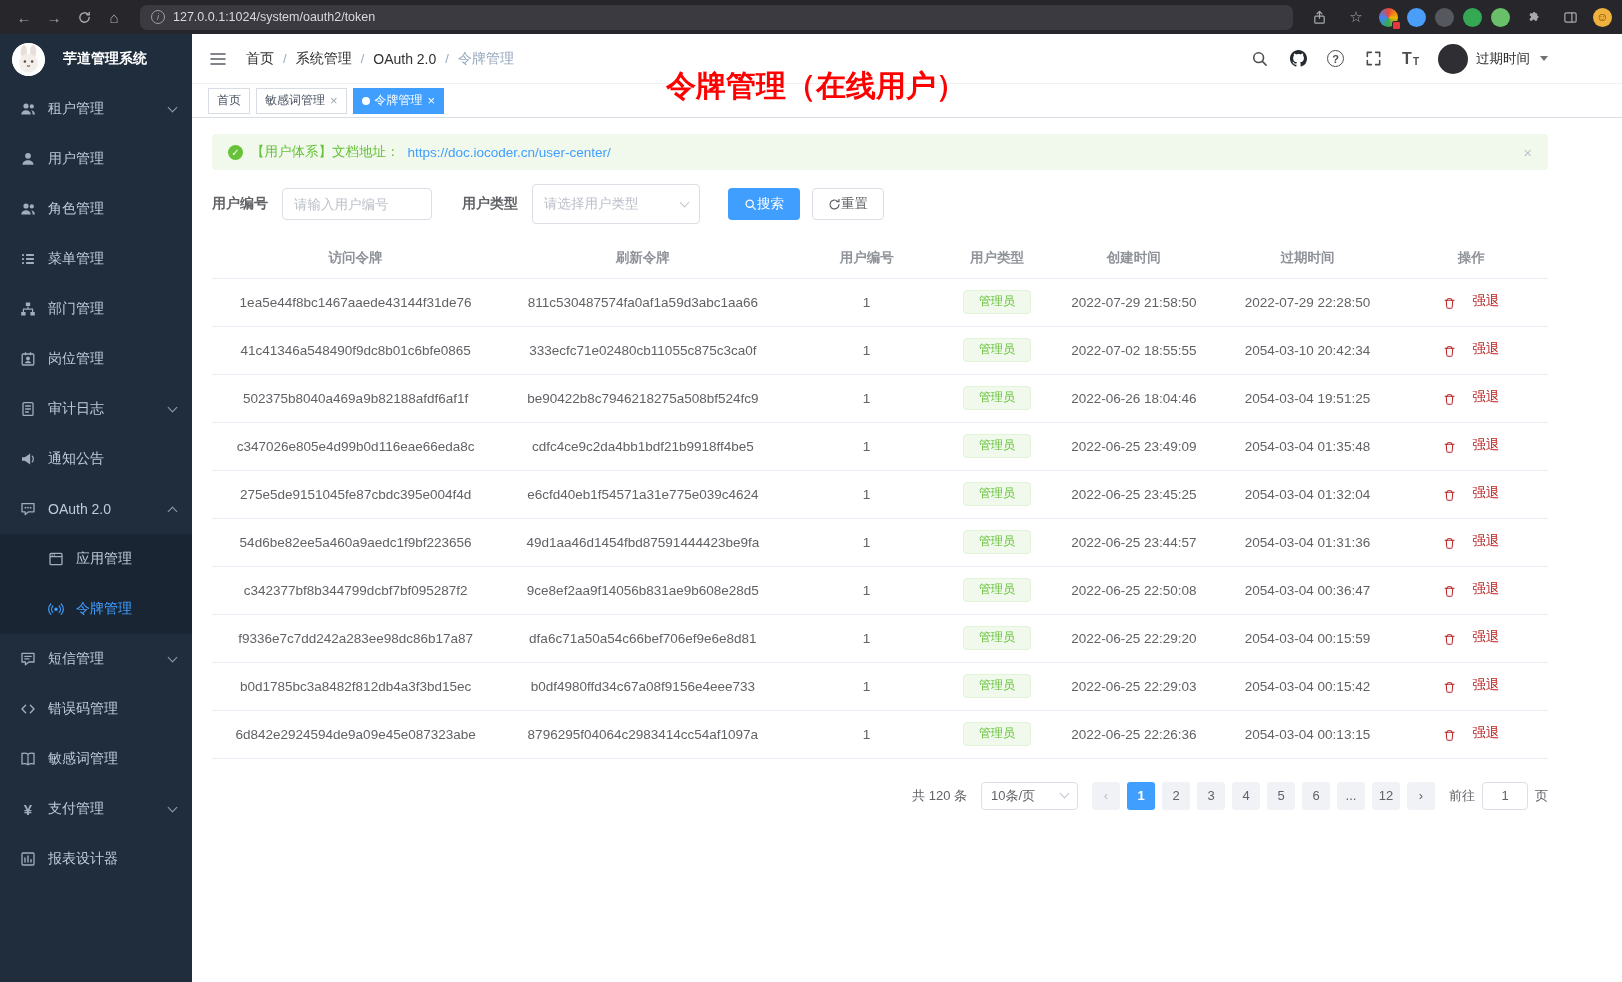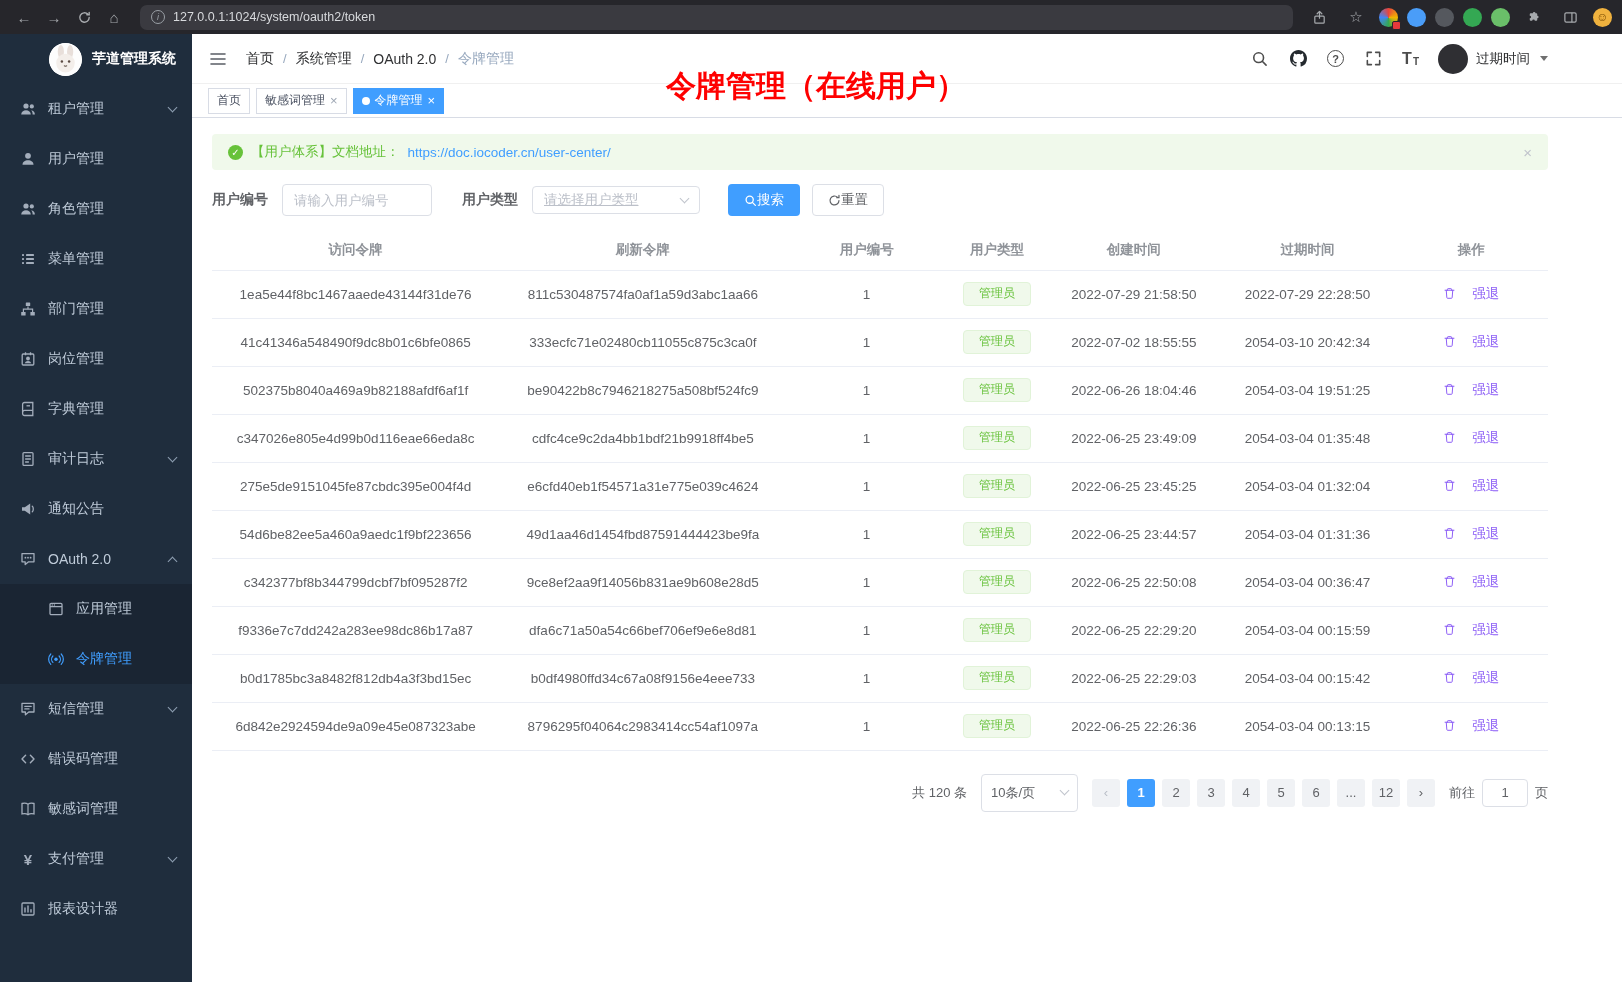--- a/index.html
+++ b/index.html
@@ -23,21 +23,21 @@
   .ext { width: 19px; height: 19px; border-radius: 50%; position: relative; cursor: pointer;
          display: flex; align-items: center; justify-content: center; font-size: 12px; flex-shrink: 0; }
   .ext .badge { position: absolute; right: -3px; bottom: -3px; width: 9px; height: 9px;
                 background: #e5383b; border-radius: 2px; border: 1px solid #26262b; }
 
   
   .app { display: flex; height: 948px; }
 
   
   .sidebar { width: 192px; background: #1f2d3d; flex-shrink: 0; color: #bfcbd9; overflow: hidden; }
-  .logo { height: 50px; display: flex; align-items: center; gap: 10px; padding: 0 12px; cursor: pointer; margin-left: 37px; }
+  .logo { height: 50px; display: flex; align-items: center; gap: 18px; padding: 0 12px; cursor: pointer; }
   .logo-avatar { width: 33px; height: 33px; border-radius: 50%; overflow: hidden; flex-shrink: 0; background: #fff; }
   .logo-avatar svg { width: 100%; height: 100%; }
   .logo-title { color: #fff; font-size: 14px; font-weight: 700; white-space: nowrap; }
   .nav-item { height: 50px; display: flex; align-items: center; padding: 0 16px 0 20px;
               font-size: 14px; cursor: pointer; color: #bfcbd9; justify-content: center; }
   .nav-ico { width: 16px; height: 16px; margin-right: 12px; flex-shrink: 0; color: #a3adbb;
              display: flex; align-items: center; justify-content: center; }
   .nav-ico svg { width: 16px; height: 16px; }
   .nav-ico.char { font-size: 15px; font-weight: 700; }
   .nav-label { flex: 1; white-space: nowrap; }
@@ -87,45 +87,45 @@
                  font-size: 10px; display: flex; align-items: center; justify-content: center; flex-shrink: 0; }
   .alert-text { color: #67c23a; font-size: 13.5px; }
   .alert-link { color: #409eff; font-size: 13.5px; cursor: pointer; text-decoration: none; }
   .alert-close { margin-left: auto; color: #c0c4cc; font-size: 15px; cursor: pointer; }
 
   .filters { display: flex; align-items: center; margin-top: 14px; }
   .f-label { font-size: 14px; font-weight: 700; color: #606266; margin-right: 14px; white-space: nowrap; }
   .f-input { width: 150px; height: 32px; border: 1px solid #dcdfe6; border-radius: 4px; padding: 0 11px;
              font-size: 13.5px; color: #606266; outline: none; margin-right: 30px; font-family: inherit; }
   .f-input::placeholder { color: #bcc0c9; }
-  .f-select { width: 168px; height: 28px; border: 1px solid #dcdfe6; border-radius: 4px; display: flex;
+  .f-select { width: 168px; height: 40px; border: 1px solid #dcdfe6; border-radius: 4px; display: flex;
               align-items: center; justify-content: space-between; padding: 0 11px; font-size: 13.5px;
-              color: #bcc0c9; margin-right: 28px; cursor: pointer; background: #fff; text-decoration: underline; }
+              color: #bcc0c9; margin-right: 28px; cursor: pointer; background: #fff; }
   .sel-caret { width: 7px; height: 7px; border-right: 1.3px solid #c0c4cc; border-bottom: 1.3px solid #c0c4cc;
                transform: rotate(45deg); margin-top: -4px; }
   .btn { height: 32px; border-radius: 4px; font-size: 13.5px; display: inline-flex; align-items: center;
          padding: 0 15px; cursor: pointer; border: 1px solid transparent; font-family: inherit; }
   .btn svg { width: 13px; height: 13px; }
   .btn-primary { background: #409eff; color: #fff; }
   .btn-plain { background: #fff; border-color: #dcdfe6; color: #606266; margin-left: 12px; }
 
   .data-table { width: 100%; border-collapse: collapse; table-layout: fixed; margin-top: 14px; font-size: 13.5px; }
   .data-table th { height: 40px; color: #8f9399; font-weight: 700; border-bottom: 1px solid #ebeef5;
                    text-align: center; white-space: nowrap; }
   .data-table td { height: 48px; color: #606266; border-bottom: 1px solid #ebeef5; text-align: center;
                    white-space: nowrap; overflow: hidden; }
   .tag-success { display: inline-block; padding: 3px 15px; background: #f0f9eb; border: 1px solid #e1f3d8;
                  color: #67c23a; border-radius: 4px; font-size: 12px; line-height: 1.3; }
-  .action-btn { background: none; border: none; color: #8b5cf6; font-size: 13.5px; cursor: pointer;
-                display: inline-flex; align-items: center; gap: 16px; font-family: inherit; }
+  .action-btn { background: none; border: none; color: #b91c1c; font-size: 13.5px; cursor: pointer;
+                display: inline-flex; align-items: flex-end; gap: 16px; font-family: inherit; }
   .action-btn svg { width: 13px; height: 13px; }
 
   .pagination { display: flex; align-items: center; justify-content: flex-end; margin-top: 23px; font-size: 13px; color: #606266; }
   .pg-total { margin-right: 14px; white-space: nowrap; }
-  .pg-size { width: 97px; height: 38px; border: 1px solid #dcdfe6; border-radius: 4px; display: flex;
+  .pg-size { width: 97px; height: 28px; border: 1px solid #dcdfe6; border-radius: 4px; display: flex;
              align-items: center; justify-content: space-between; padding: 0 9px; cursor: pointer; background: #fff; white-space: nowrap; }
   .pg-nav { margin-left: 14px; display: flex; align-items: center; gap: 7px; }
   .pg-btn { min-width: 28px; height: 28px; padding: 0 4px; background: #f0f2f5; border-radius: 3px;
             display: flex; align-items: center; justify-content: center; cursor: pointer; color: #606266; font-size: 13px; }
   .pg-btn.active { background: #409eff; color: #fff; font-weight: 700; }
   .pg-btn.disabled { color: #b9bec7; cursor: default; }
   .pg-goto { display: flex; align-items: center; gap: 7px; margin-left: 14px; white-space: nowrap; }
   .pg-goto input { width: 46px; height: 28px; border: 1px solid #dcdfe6; border-radius: 4px; text-align: center;
                    font-size: 13px; color: #606266; outline: none; font-family: inherit; }
 
@@ -263,30 +263,20 @@
               <rect x="2.2" y="3" width="11.6" height="11" rx="1" fill="none" stroke="currentColor" stroke-width="1.3"></rect>
               <path d="M5.5 1.2v3M10.5 1.2v3" stroke="currentColor" stroke-width="1.3"></path>
               <circle cx="8" cy="7.5" r="1.9" fill="currentColor"></circle>
               <path d="M4.8 12.3c.5-1.6 1.7-2.4 3.2-2.4s2.7.8 3.2 2.4z" fill="currentColor"></path>
             </svg>
           </span>
         <span class="nav-label">岗位管理</span>
       </div>
       <div class="nav-item">
         <span class="nav-ico">
-            <svg viewBox="0 0 16 16" fill="none" stroke="currentColor" stroke-width="1.3">
-              <path d="M4.5 1.5h8.3v13H4.5a1.9 1.9 0 0 1-1.9-1.9V3.4a1.9 1.9 0 0 1 1.9-1.9z"></path>
-              <path d="M2.6 11.2a1.9 1.9 0 0 1 1.9-1.8h8.3"></path>
-              <path d="M6.5 4.8h3.5"></path>
-            </svg>
-          </span>
-        <span class="nav-label">字典管理</span>
-      </div>
-      <div class="nav-item">
-        <span class="nav-ico">
             <svg viewBox="0 0 16 16" fill="none" stroke="currentColor" stroke-width="1.3" stroke-linecap="round">
               <rect x="3" y="1.6" width="10" height="12.8" rx="1"></rect>
               <path d="M5.6 5h4.8M5.6 8h4.8M5.6 11h2.8"></path>
             </svg>
           </span>
         <span class="nav-label">审计日志</span>
         <span class="chev down"></span>
       </div>
       <div class="nav-item">
         <span class="nav-ico">

